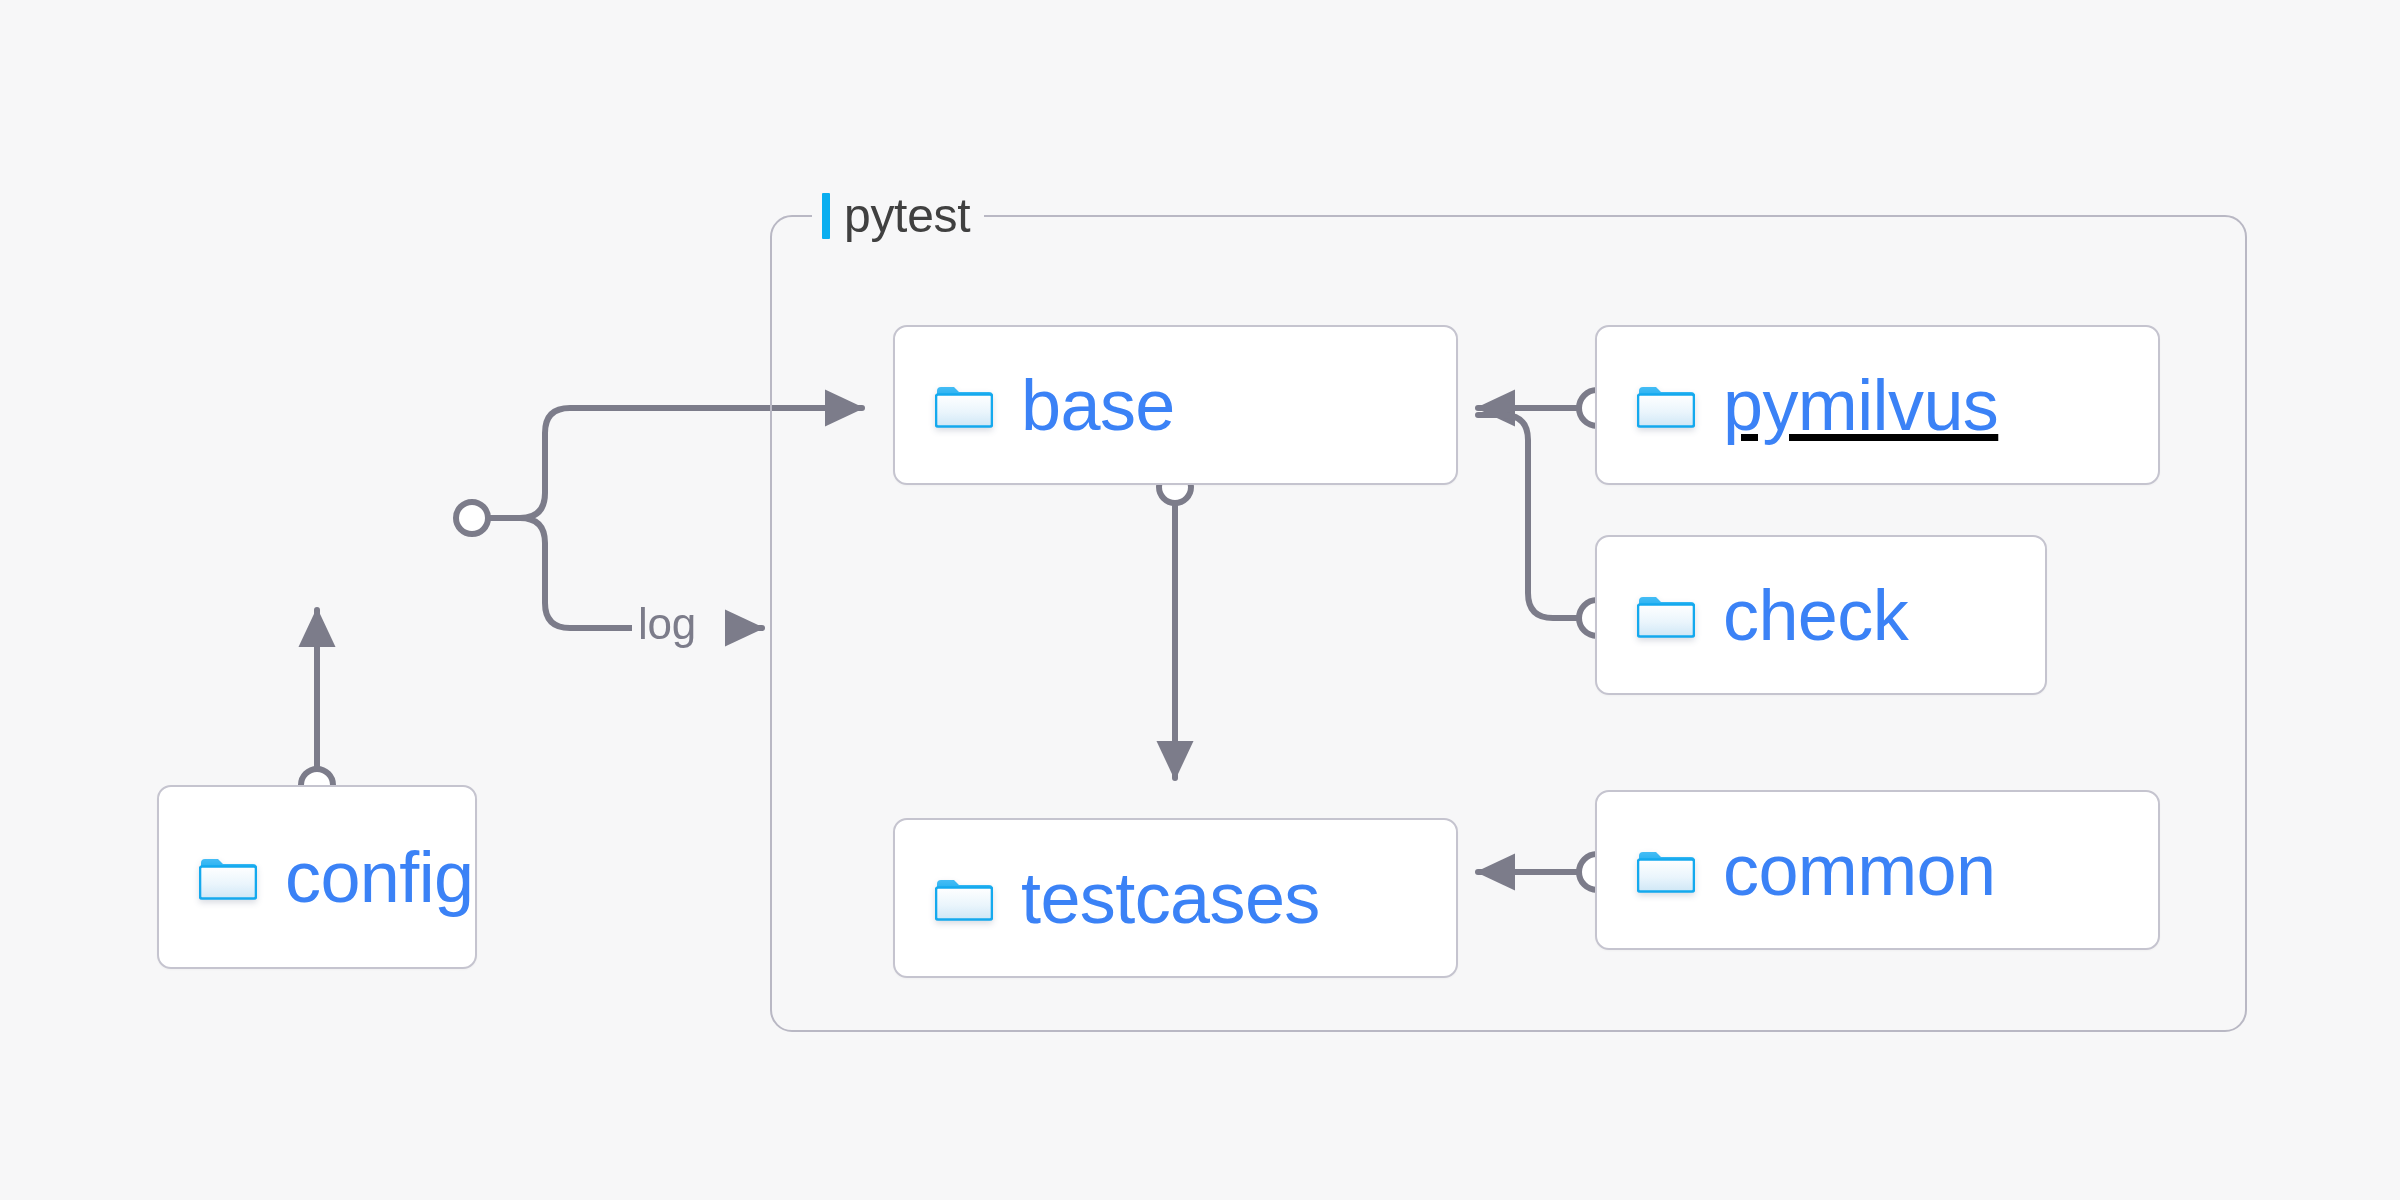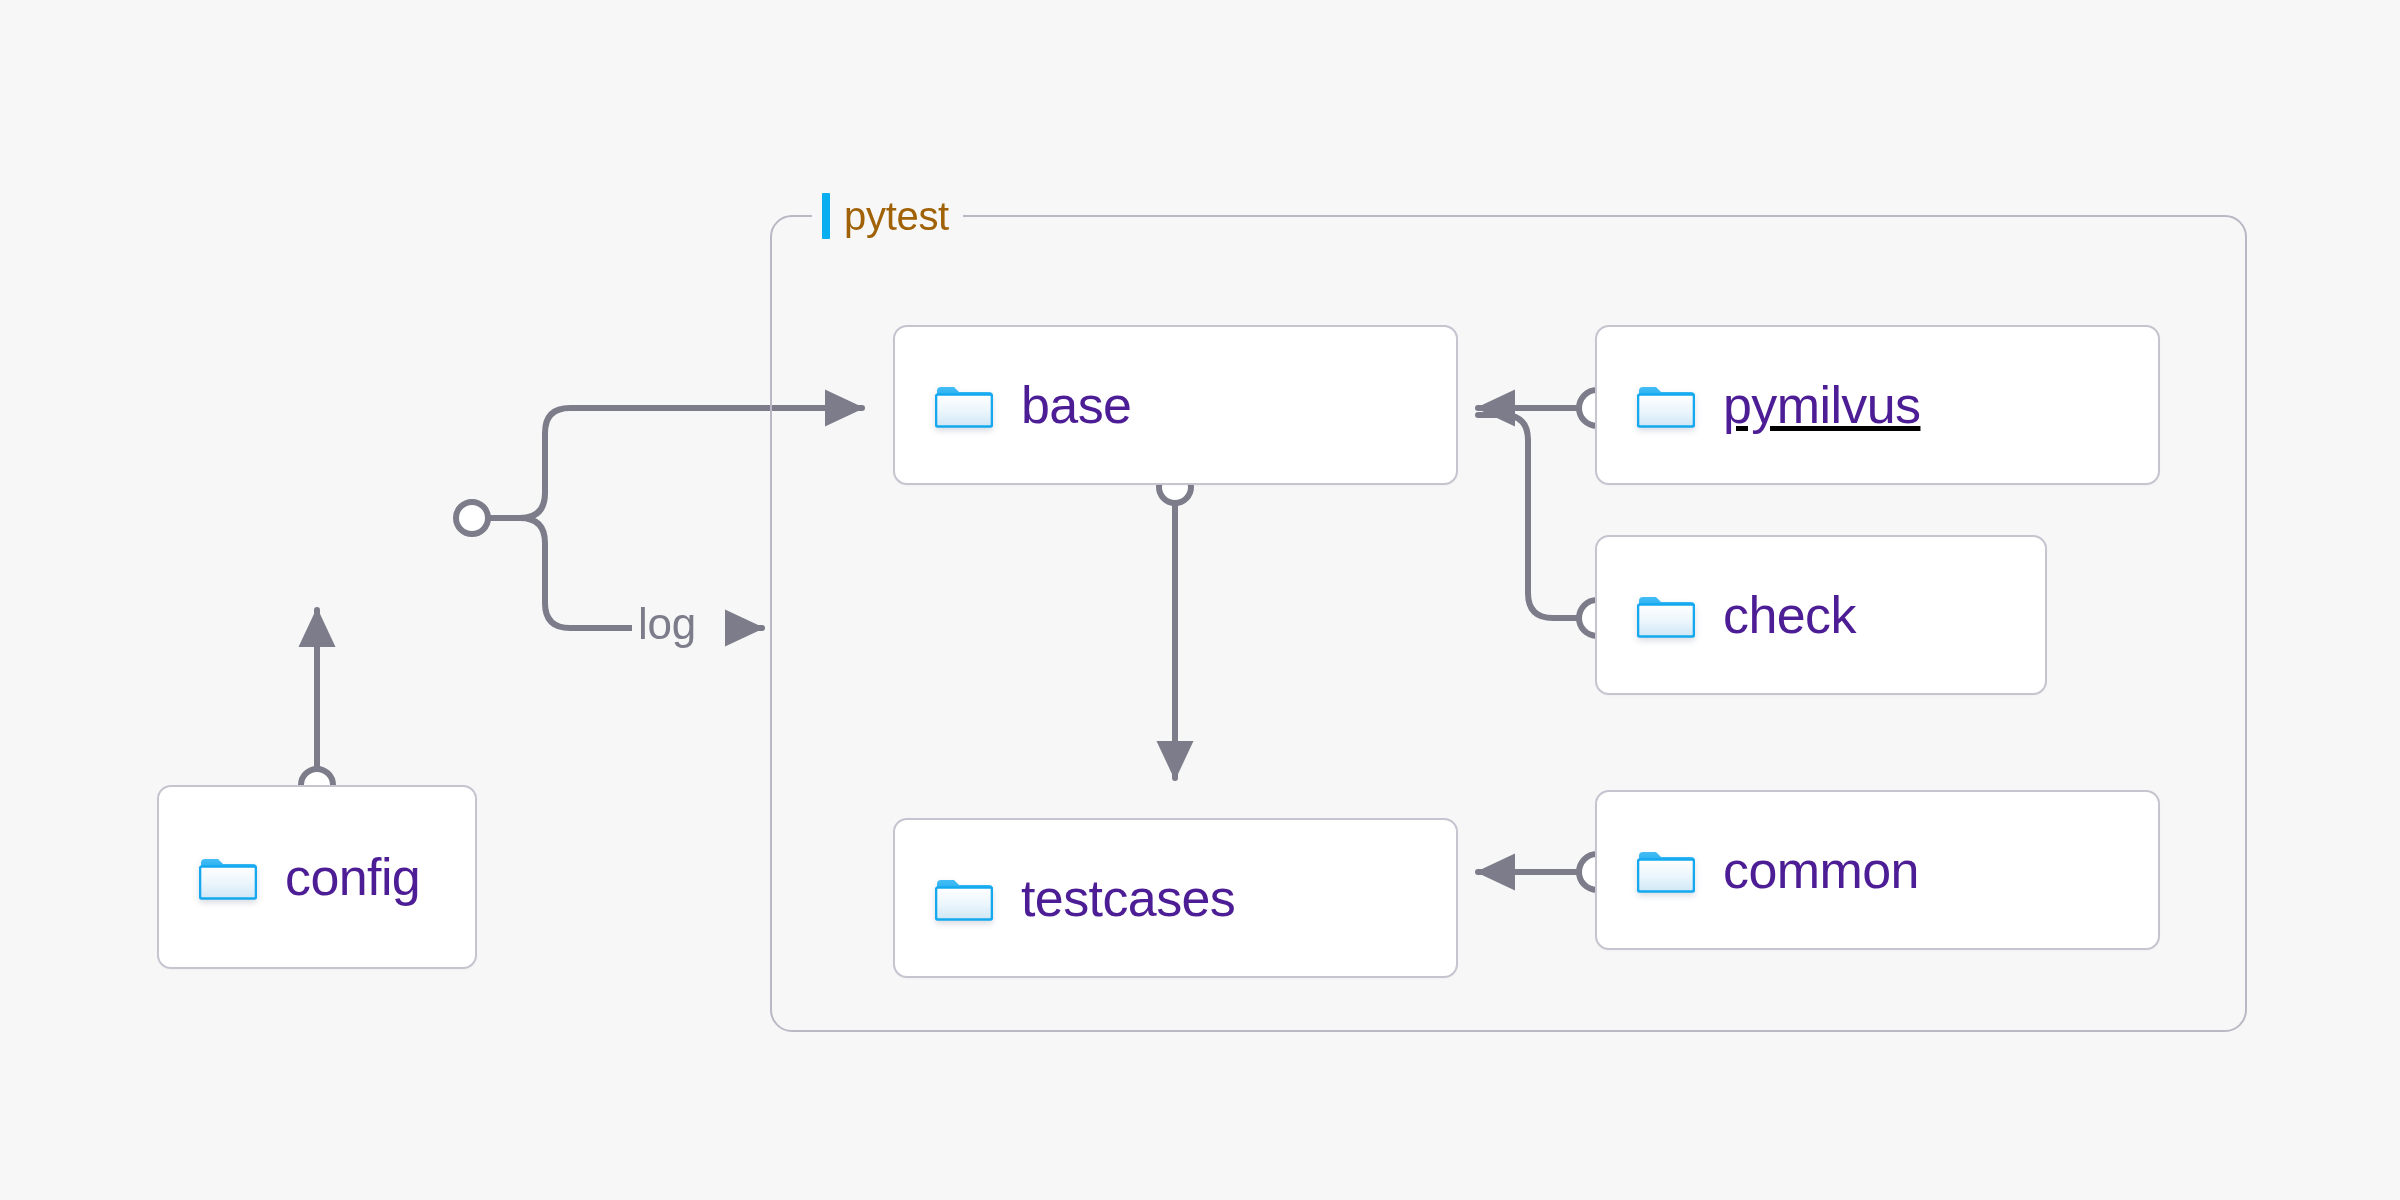--- a/index.html
+++ b/index.html
@@ -45,42 +45,42 @@
     white-space: nowrap;
   }
   .group-accent {
     width: 8px;
     height: 46px;
     background: #09AEF0;
     border-radius: 1px;
     flex: 0 0 auto;
   }
   .group-title {
-    font-size: 40px;
-    color: #a16207;
+    font-size: 48px;
+    color: #404040;
     letter-spacing: -0.3px;
     line-height: 1;
   }
 
   
   .node {
     position: absolute;
     box-sizing: border-box;
     background: #ffffff;
     border: 2px solid #c5c4cf;
     border-radius: 14px;
     display: flex;
     align-items: center;
     padding-left: 40px;
     gap: 28px;
     box-shadow: 0 1px 2px rgba(15,23,42,0.03);
   }
   .node-label {
-    font-size: 52px;
-    color: #4c1d95;
+    font-size: 72px;
+    color: #3b82f6;
     letter-spacing: -0.6px;
     line-height: 1;
     white-space: nowrap;
   }
 
   
   .folder {
     flex: 0 0 auto;
     width: 58px;
     height: 48px;

